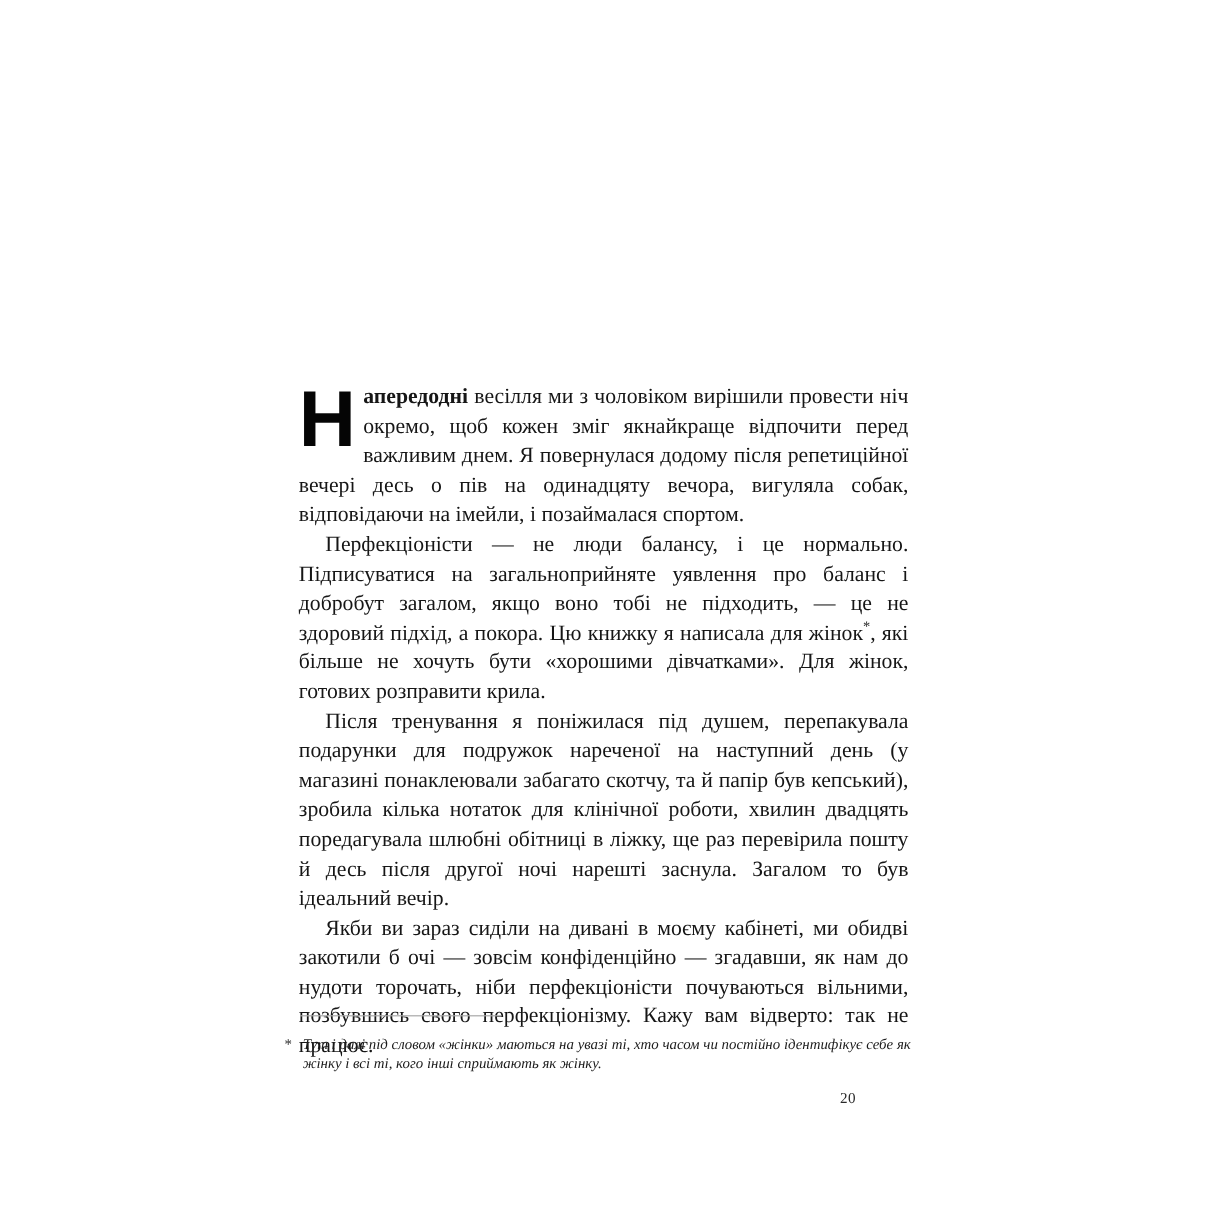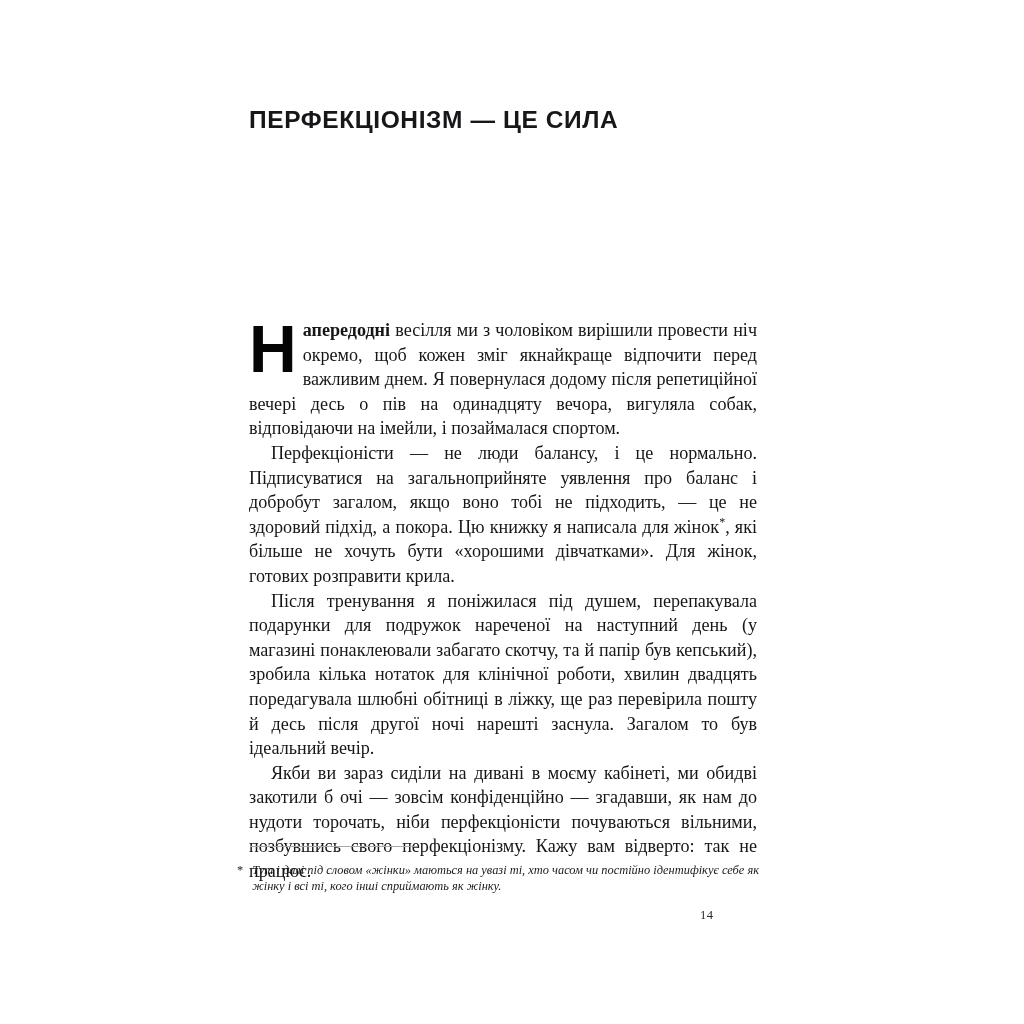--- a/index.html
+++ b/index.html
@@ -118,36 +118,35 @@
     font-size: 12.6px;
     color: #2a2a2a;
     letter-spacing: 0.4px;
   }
 </style>
 </head>
 <body>
 
 <div class="page">
 
-  <h1 class="chapter-title">ПЕРФЕКЦІОНІЗМ — ЦЕ СИЛА</h1>
 
   <div class="body-column">
 
     <p class="first"><span class="dropcap">Н</span><span class="lead-bold">апередодні</span><span> весілля ми з чоловіком вирішили провести ніч окремо, щоб кожен зміг якнайкраще відпочити перед важливим днем. Я повернулася додому після репетиційної вечері десь о пів на одинадцяту вечора, вигуляла собак, відповідаючи на імейли, і позаймалася спортом.</span></p>
 
     <p><span>Перфекціоністи — не люди балансу, і це нормально. Підписуватися на загальноприйняте уявлення про баланс і добробут загалом, якщо воно тобі не підходить, — це не здоровий підхід, а покора. Цю книжку я написала для жінок</span><span class="fn-marker">*</span><span>, які більше не хочуть бути «хорошими дівчатками». Для жінок, готових розправити крила.</span></p>
 
     <p><span>Після тренування я поніжилася під душем, перепакувала подарунки для подружок нареченої на наступний день (у магазині понаклеювали забагато скотчу, та й папір був кепський), зробила кілька нотаток для клінічної роботи, хвилин двадцять поредагувала шлюбні обітниці в ліжку, ще раз перевірила пошту й десь після другої ночі нарешті заснула. Загалом то був ідеальний вечір.</span></p>
 
     <p><span>Якби ви зараз сиділи на дивані в моєму кабінеті, ми обидві закотили б очі — зовсім конфіденційно — згадавши, як нам до нудоти торочать, ніби перфекціоністи почуваються вільними, позбувшись свого перфекціонізму. Кажу вам відверто: так не працює.</span></p>
 
   </div>
 
   <div class="footnote-rule"></div>
 
   <div class="footnote">
     <span class="footnote-symbol">*</span>
     <span class="footnote-text">Тут і далі під словом «жінки» маються на увазі ті, хто часом чи постійно ідентифікує себе як жінку і всі ті, кого інші сприймають як жінку.</span>
   </div>
 
-  <div class="folio">14</div>
+  <div class="folio">20</div>
 
 </div>
 
 </body></html>

